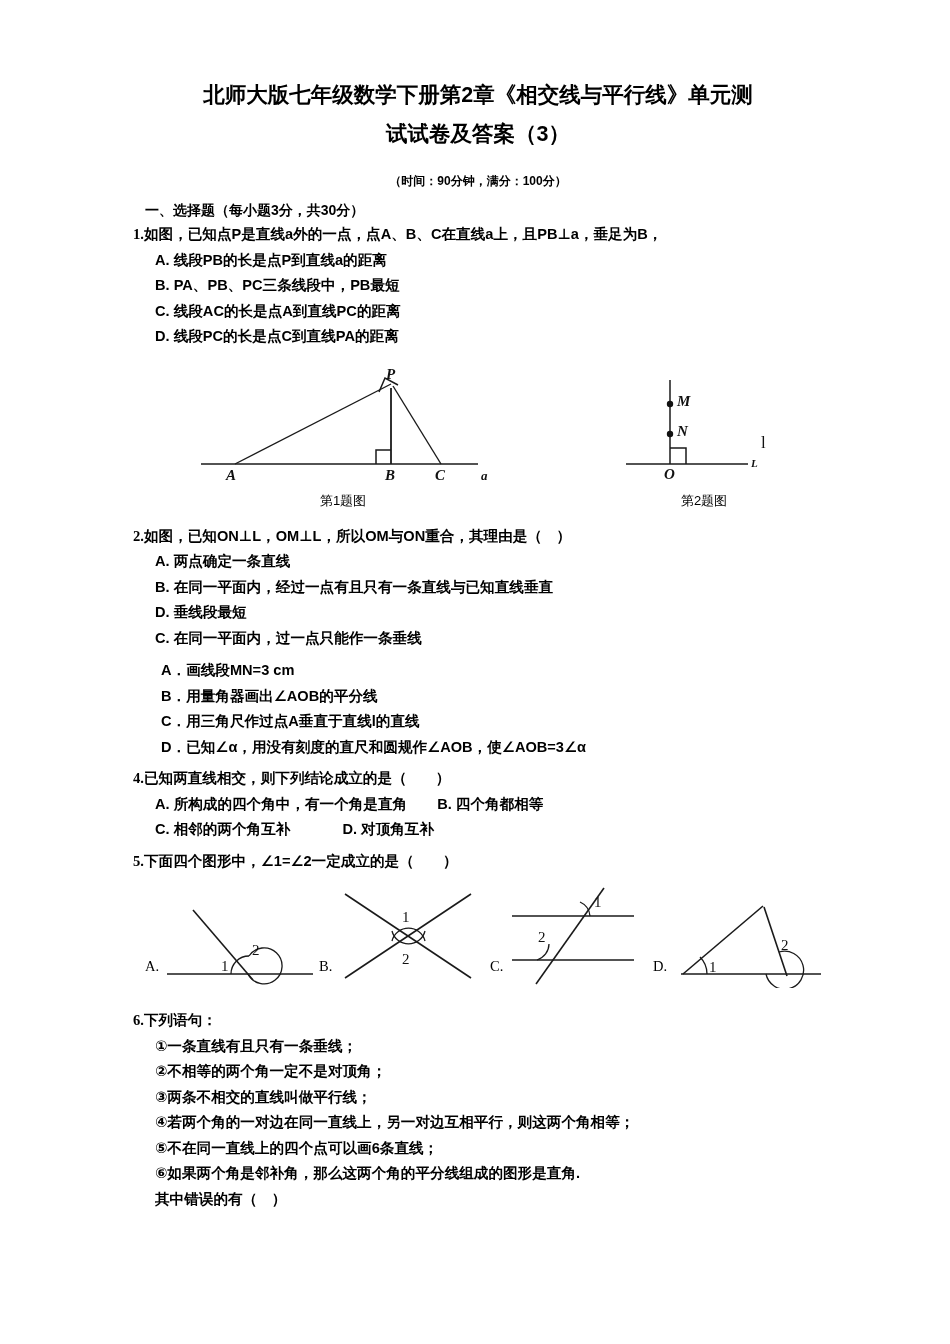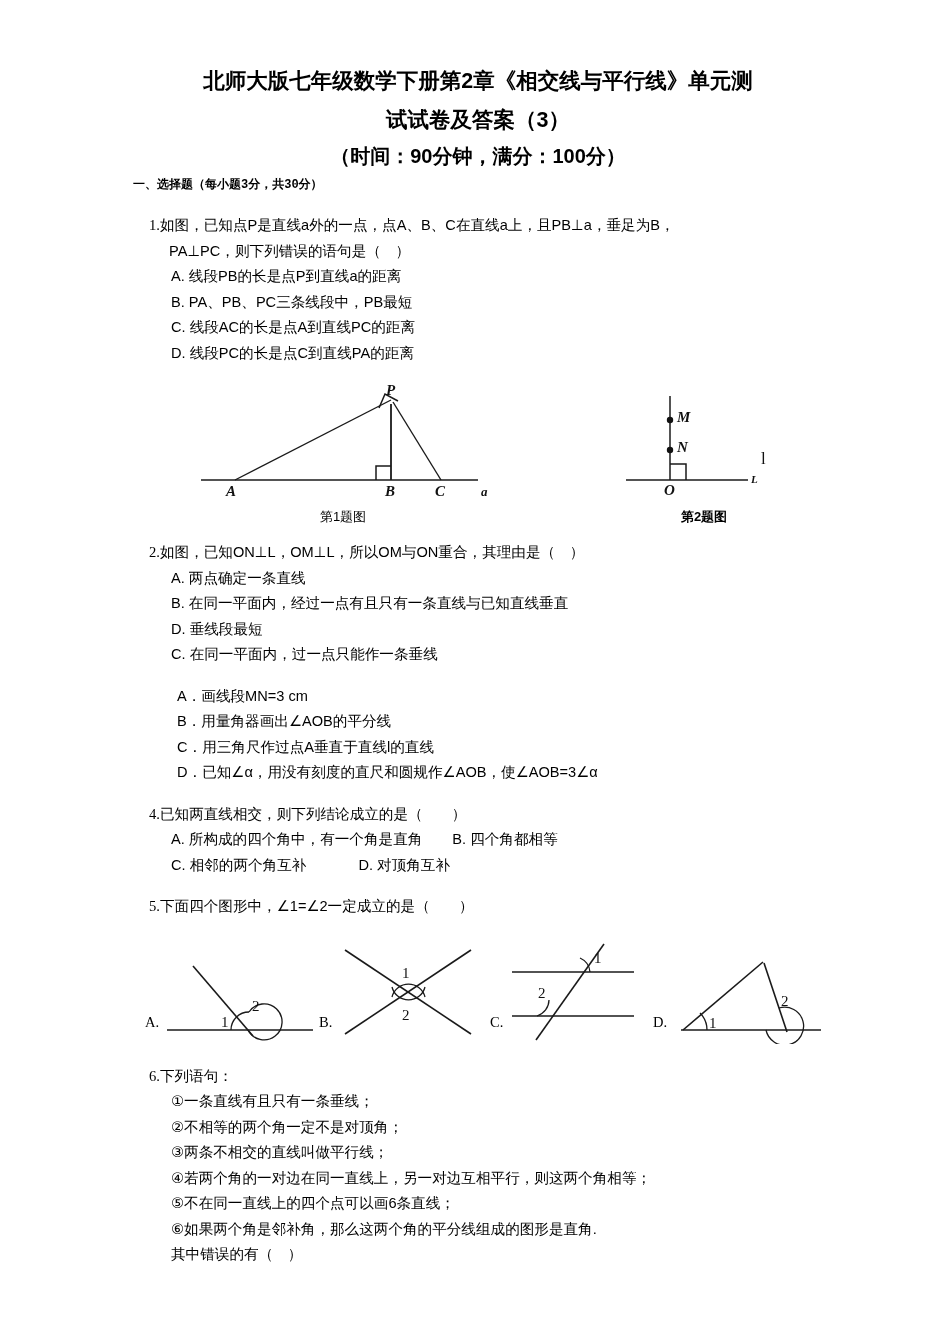--- a/index.html
+++ b/index.html
@@ -16,21 +16,21 @@
     width: 950px;
     height: 1344px;
     background: #ffffff;
     overflow: hidden;
     box-sizing: border-box;
     padding: 0;
   }
   .content {
     position: absolute;
     left: 133px;
-    top: 0;
+    top: 14px;
     width: 690px;
   }
 
   
   .doc-title {
     font-weight: bold;
     font-size: 21.5px;
     line-height: 39px;
     text-align: center;
     letter-spacing: 0px;
@@ -40,39 +40,39 @@
   .title-line2 {
     font-weight: bold;
     font-size: 21.5px;
     line-height: 39px;
     text-align: center;
     margin: 0;
   }
   .exam-info {
     text-align: center;
     font-weight: bold;
-    font-size: 20px;
-    margin: 6px 0 0 0;
+    font-size: 12px;
+    margin: 17px 0 0 0;
     line-height: 20px;
   }
 
   
   .section-head {
     font-weight: bold;
-    font-size: 12px;
-    margin: 7px 0 0 0;
+    font-size: 14px;
+    margin: 7px 0 0 12px;
     line-height: 24px;
-    font-family: Liberation Mono, monospace;
   }
 
   
   .q {
     font-size: 14.6px;
     line-height: 25.5px;
-    margin: 16px;
+    margin: 0;
+    font-weight: bold;
   }
   .q-line { white-space: nowrap; }
   .qnum { font-family: "Liberation Serif", serif; }
   .opt {
     font-size: 14.6px;
     line-height: 25.5px;
     padding-left: 22px;
     white-space: nowrap;
   }
   .opt-wide { padding-left: 28px; }
@@ -134,23 +134,20 @@
     </div>
 
     <div class="section-head">
       <span>一、选择题（每小题3分，共30分）</span>
     </div>
 
     <div class="q">
       <div class="q-line">
         <span class="qnum">1.</span><span>如图，已知点P是直线a外的一点，点A、B、C在直线a上，且PB⊥a，垂足为B，</span>
       </div>
-      <div class="q-line indent1">
-        <span>PA⊥PC，则下列错误的语句是（　）</span>
-      </div>
       <div class="opt">
         <span>A. 线段PB的长是点P到直线a的距离</span>
       </div>
       <div class="opt">
         <span>B. PA、PB、PC三条线段中，PB最短</span>
       </div>
       <div class="opt">
         <span>C. 线段AC的长是点A到直线PC的距离</span>
       </div>
       <div class="opt">
@@ -196,21 +193,21 @@
 
           <circle cx="52" cy="38" r="3.2" fill="#111"></circle>
 
           <circle cx="52" cy="68" r="3.2" fill="#111"></circle>
           <text class="lbl" x="59" y="40">M</text>
           <text class="lbl" x="59" y="70">N</text>
           <text class="lbl" x="46" y="113">O</text>
           <text class="lbl" x="133" y="101" style="font-size:11px">L</text>
           <text class="lbl-n" x="143" y="82" style="font-size:17px">l</text>
         </svg>
-        <div class="fig-caption" style="margin-top:8px; width:172px;font-weight:bold;">
+        <div class="fig-caption" style="margin-top:8px; width:172px;">
           <span>第2题图</span>
         </div>
       </div>
     </div>
 
     <div class="q" style="margin-top:6px;">
       <div class="q-line">
         <span class="qnum">2.</span><span>如图，已知ON⊥L，OM⊥L，所以OM与ON重合，其理由是（　）</span>
       </div>
       <div class="opt">

